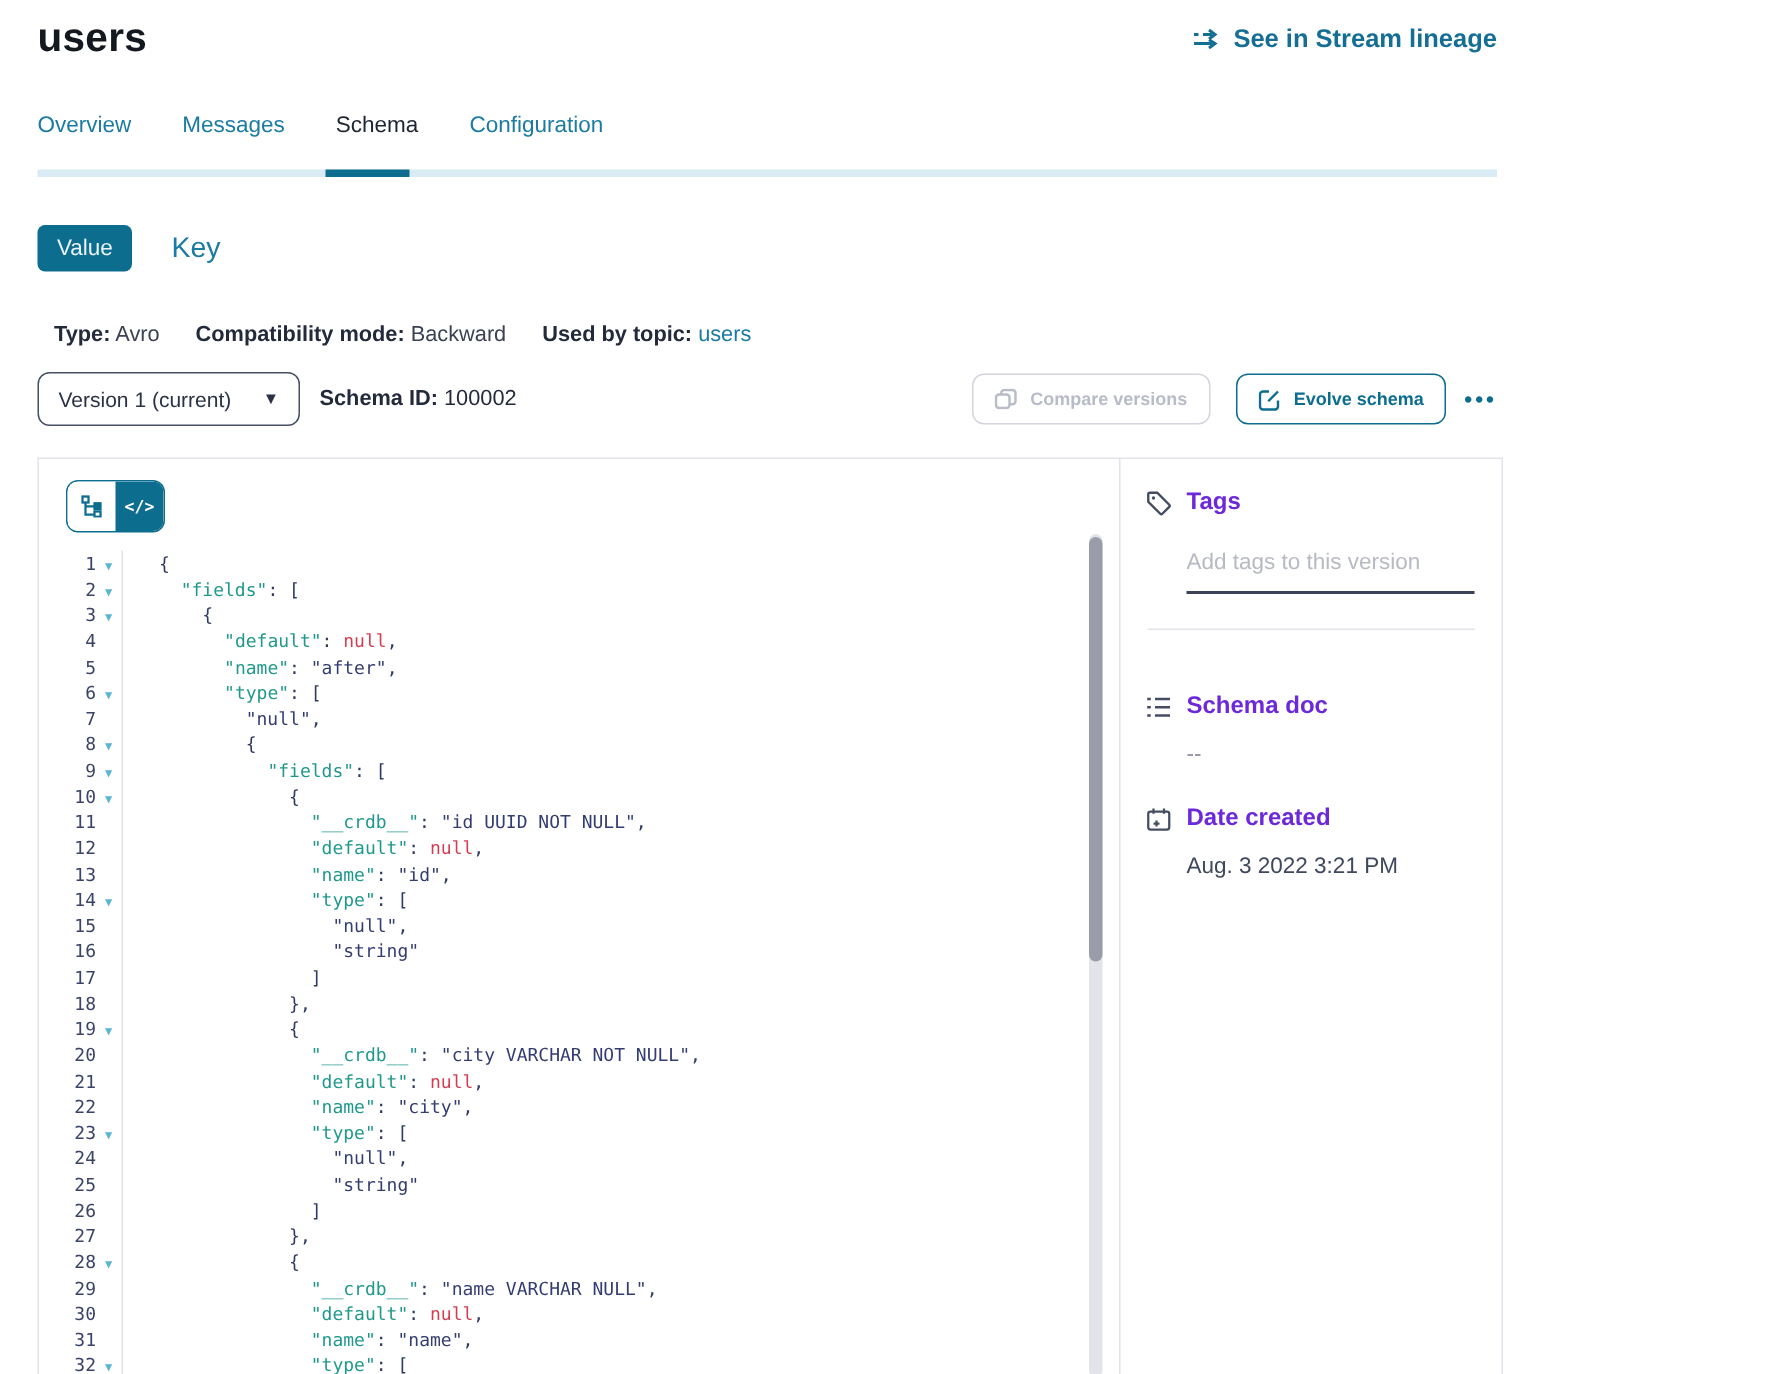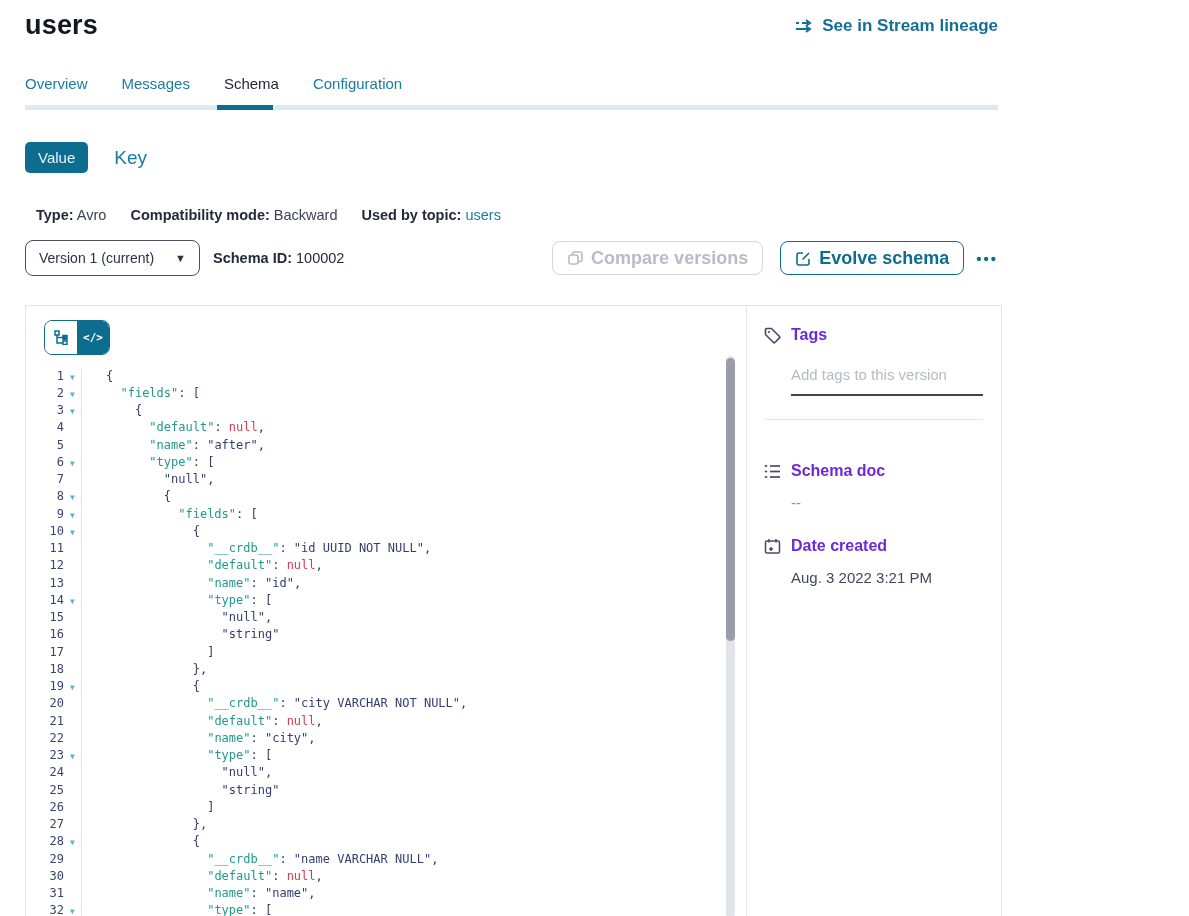--- a/index.html
+++ b/index.html
@@ -11,21 +11,21 @@
   
   .header { display:flex; justify-content:space-between; align-items:flex-start;
     padding:10px 25px 0 25px; }
   .title { font-size:27px; font-weight:700; color:#14181f; letter-spacing:.2px; }
   .lineage-link { display:flex; align-items:center; gap:7px; color:#156e94;
     font-size:17px; font-weight:700; cursor:pointer; margin-top:6px; }
 
   
   .tabs-wrap { margin-top:34px; }
   .tabs { display:flex; gap:34px; padding:0 25px; }
-  .tab { font-size:15px; color:#1b7ba1; padding-bottom:13px; cursor:pointer; position:relative; }
+  .tab { font-size:15px; color:#1b7ba1; padding-bottom:21px; cursor:pointer; position:relative; }
   .tab.active { color:#1d2433; font-weight:400; }
   .tab-underline { margin:0 25px; height:5px; background:#d9ebf4; position:relative; }
   .tab-underline .active-seg { position:absolute; left:192px; width:56px; top:0; height:5px; background:#0c6d8e; }
 
   
   .vk-row { display:flex; align-items:center; gap:26px; margin:32px 0 0 25px; }
   .btn-value { background:#0c6d8e; color:#eaf3f7; border:none; border-radius:5px;
     font-size:15px; padding:7px 13px; cursor:pointer; font-family:inherit; }
   .link-key { color:#1b7ba1; font-size:19px; cursor:pointer; }
 
@@ -38,21 +38,21 @@
   
   .version-bar { display:flex; align-items:center; margin:17px 25px 0 25px; }
   .select { width:175px; height:36px; border:1px solid #474f66; border-radius:8px;
     display:flex; align-items:center; justify-content:space-between; padding:0 13px;
     font-size:14px; color:#2b3246; cursor:pointer; background:#fff; }
   .select .chev { font-size:11px; color:#2b3246; }
   .schema-id { margin-left:13px; font-size:14.5px; }
   .schema-id b { font-weight:700; }
   .vb-spacer { flex:1; }
   .btn-outline { height:34px; border-radius:8px; background:#fff; display:flex; align-items:center;
-    gap:8px; padding:0 14px; font-size:18px; font-weight:700; cursor:pointer; font-family:inherit; }
+    gap:8px; padding:0 14px; font-size:12px; font-weight:700; cursor:pointer; font-family:inherit; }
   .btn-compare { border:1px solid #d3d6dd; color:#b8bcc8; margin-right:17px; }
   .btn-evolve { border:1px solid #0c6d8e; color:#0c6d8e; }
   .more-menu { color:#0c6d8e; font-size:15px; letter-spacing:2px; font-weight:700;
     margin-left:12px; cursor:pointer; }
 
   
   .panel { position:absolute; left:25px; right:21px; top:305px; bottom:-2px;
     border:1px solid #e2e4e9; border-bottom:none; display:flex; background:#fff; }
   .code-pane { width:895px; position:relative; }
   .view-toggle { display:inline-flex; border:1px solid #0c6d8e; border-radius:8px;

